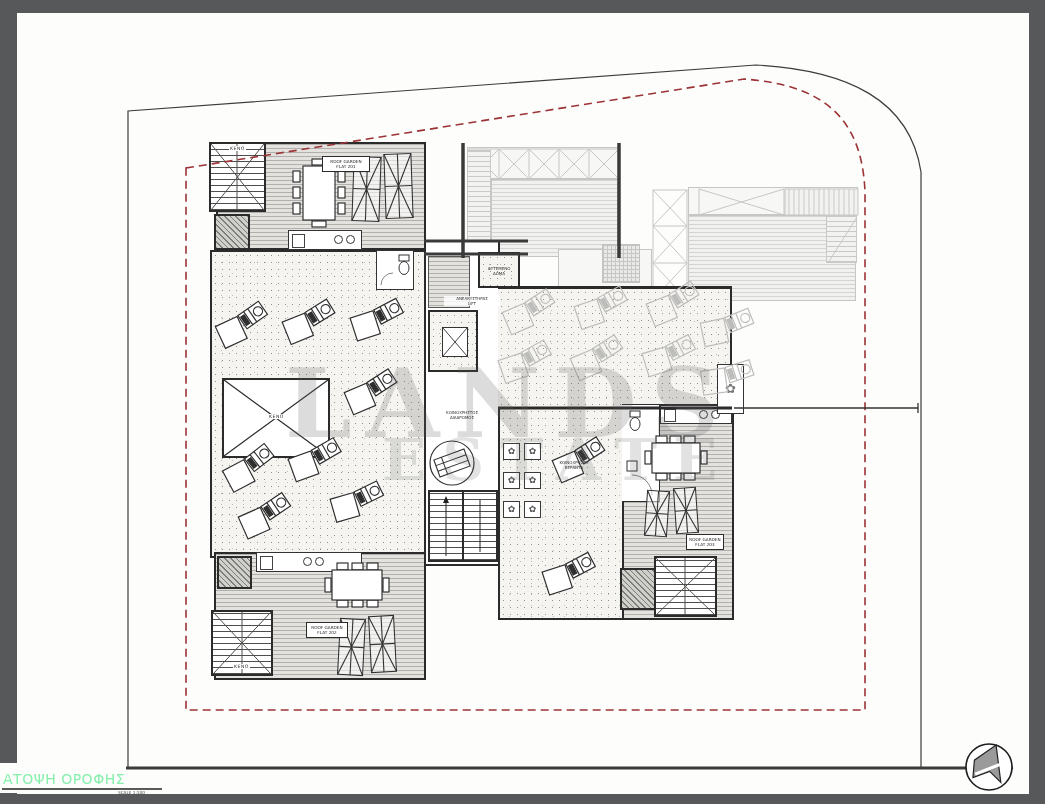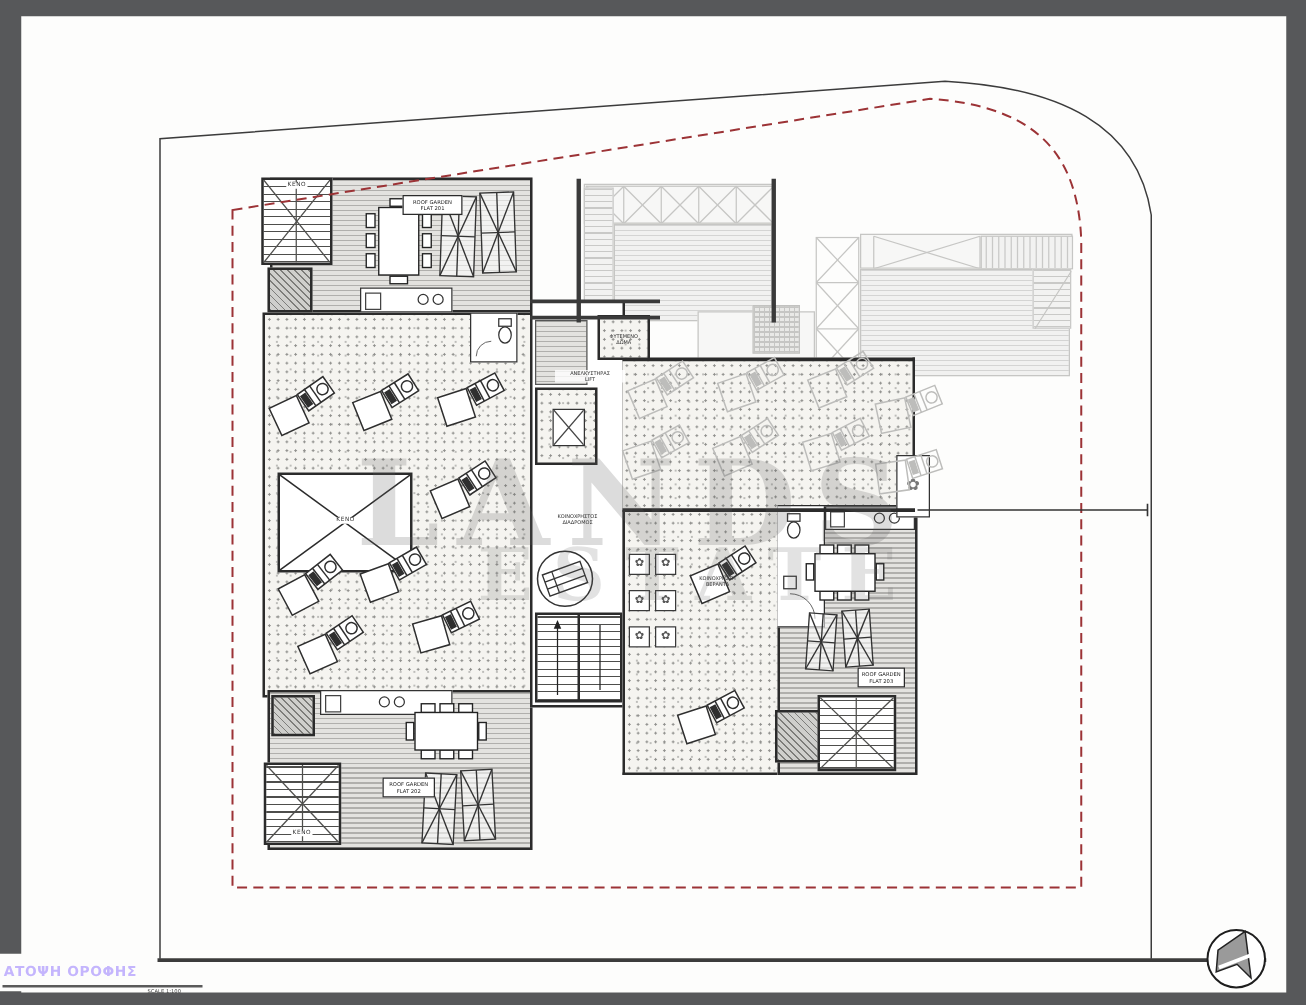--- a/index.html
+++ b/index.html
@@ -637,21 +637,21 @@
 
     <line x1="498" y1="408" x2="732" y2="408" stroke="#2b2b2b" stroke-width="3"></line>
 
     <line x1="734" y1="408" x2="918" y2="408" stroke="#333" stroke-width="1.3"></line>
     <line x1="918" y1="403" x2="918" y2="413" stroke="#333" stroke-width="1.3"></line>
   </svg>
 
   <div class="abs wm" style="left:285px;top:348px;font-size:95px;letter-spacing:14px;z-index:7;">LANDS</div>
   <div class="abs wm" style="left:382px;top:426px;font-size:58px;letter-spacing:16px;z-index:7;color:rgba(95,95,95,0.18);">ESTATE</div>
 
-  <div class="abs" style="left:3px;top:771px;font-size:11px;letter-spacing:0.5px;color:#c4b5fd;z-index:8;font-weight:700;">ΑΤΟΨΗ ΟΡΟΦΗΣ</div>
+  <div class="abs" style="left:3px;top:771px;font-size:14px;letter-spacing:0.5px;color:#86efac;z-index:8;font-weight:400;">ΑΤΟΨΗ ΟΡΟΦΗΣ</div>
   <div class="abs" style="left:2px;top:788px;width:160px;height:2px;background:#5a5a5a;z-index:8;"></div>
   <div class="abs" style="left:118px;top:790px;font-size:4.2px;color:#444;z-index:8;">SCALE  1:100</div>
 
   <div class="abs" style="left:960px;top:738px;z-index:8;">
     <svg width="58" height="58" viewBox="0 0 58 58">
       <circle cx="29" cy="29" r="23" fill="#fff" stroke="#1e1e1e" stroke-width="1.6"></circle>
       <g transform="rotate(18 29 29)">
         <polygon points="29,6 45,40 31,33 17,44 13,27" fill="#9a9a9a" stroke="#222" stroke-width="1.2"></polygon>
         <line x1="18" y1="40" x2="40" y2="22" stroke="#fff" stroke-width="3"></line>
       </g>

